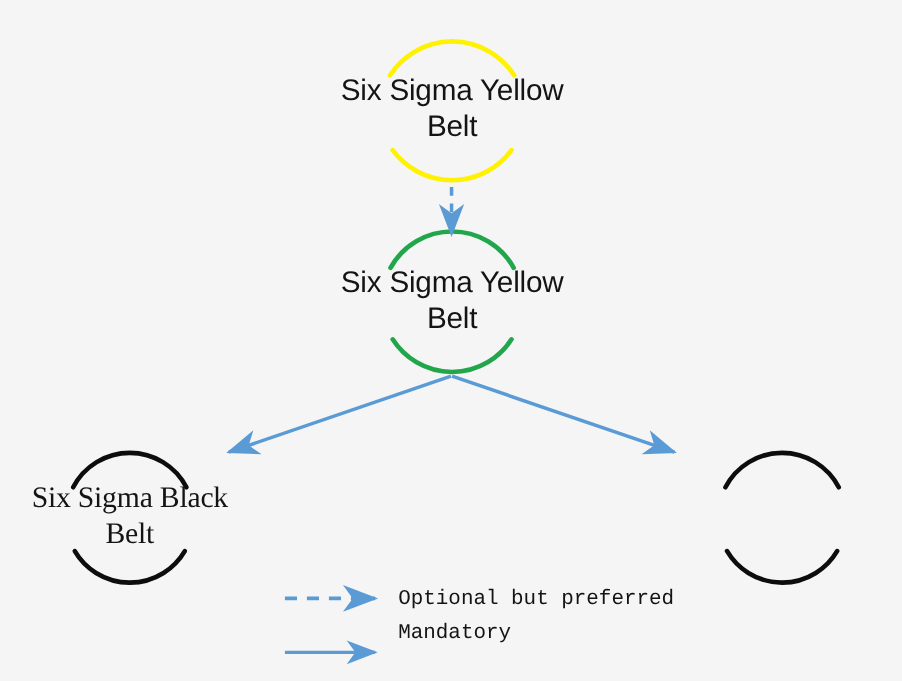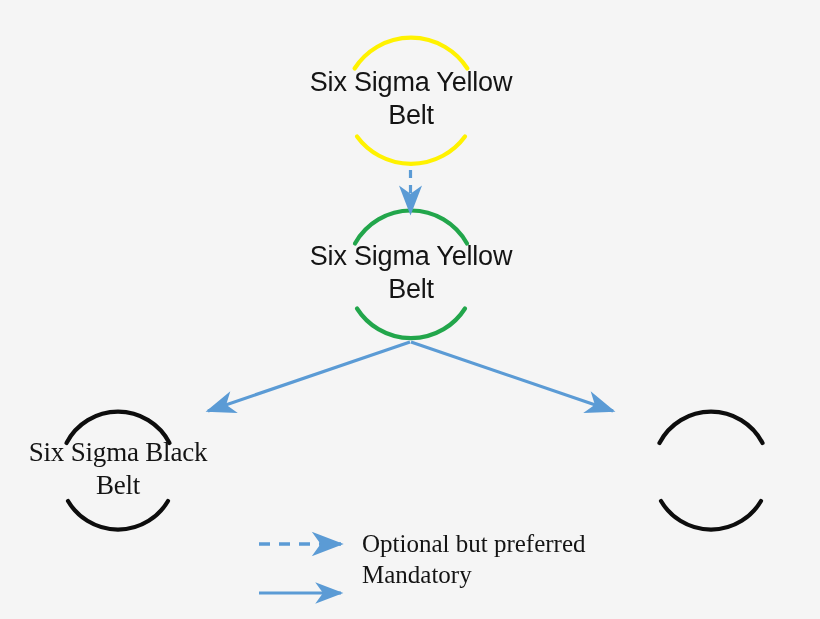--- a/index.html
+++ b/index.html
@@ -37,22 +37,22 @@
     font-family: "Liberation Sans", sans-serif;
     font-size: 27px;
     line-height: 33px;
     letter-spacing: -0.2px;
     white-space: nowrap;
     font-weight: 400;
   }
   .legend-label {
     position: absolute;
     color: #141414;
-    font-family: Liberation Serif, serif;
-    font-size: 25px;
+    font-family: Liberation Mono, monospace;
+    font-size: 19px;
     line-height: 22px;
     white-space: nowrap;
     font-weight: 400;
   }
 </style>
 </head>
 <body>
 
 <div id="diagram-root">
 

